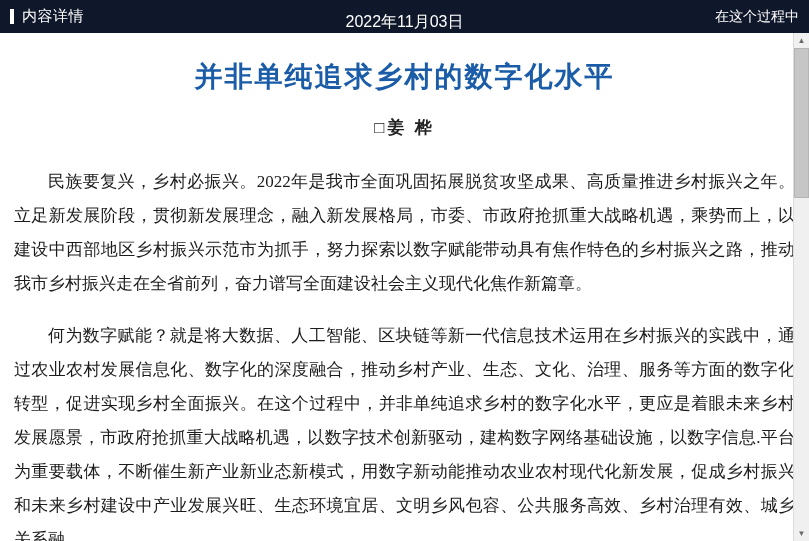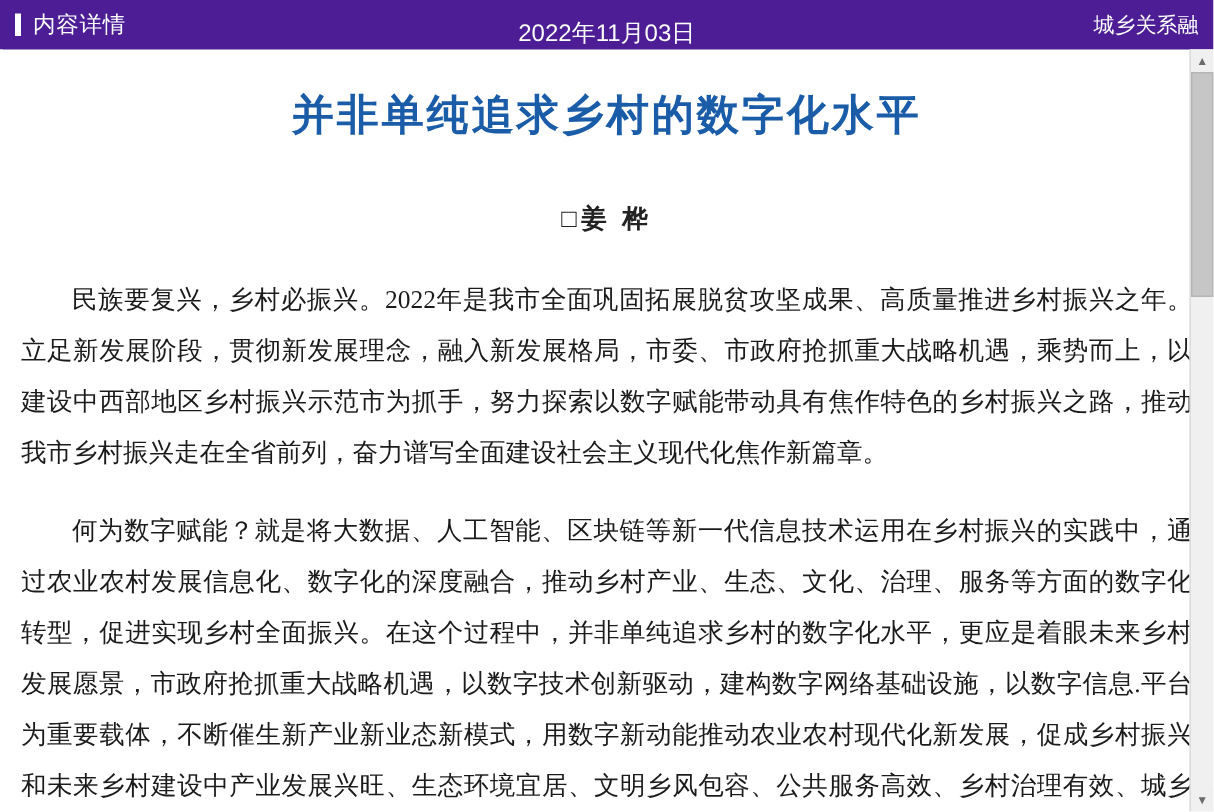--- a/index.html
+++ b/index.html
@@ -11,21 +11,21 @@
     height: 541px;
     background: #ffffff;
     font-family: "Liberation Sans", sans-serif;
     overflow: hidden;
     position: relative;
   }
 
   
   .topbar {
     height: 33px;
-    background: #4c1d95;
+    background: #0f172a;
     color: #ffffff;
     display: flex;
     align-items: center;
     position: relative;
     box-sizing: border-box;
   }
   .topbar .left {
     display: flex;
     align-items: center;
     padding-left: 10px;
@@ -73,21 +73,21 @@
     letter-spacing: 2px;
     margin-top: 25px;
     margin-bottom: 0;
     font-family: "Liberation Serif", serif;
   }
   .byline {
     text-align: center;
     font-size: 17px;
     color: #222222;
     font-weight: bold;
-    margin-top: 38px;
+    margin-top: 20px;
     letter-spacing: 3px;
     font-family: "Liberation Serif", serif;
   }
 
   .body-text {
     margin-top: 26px;
     font-size: 17px;
     line-height: 34px;
     color: #1b1b1b;
     text-align: justify;
@@ -146,21 +146,21 @@
 </style>
 </head>
 <body>
 
 <div class="topbar">
   <div class="left">
     <span class="bar-marker"></span>
     <span class="section-title">内容详情</span>
   </div>
   <div class="center">2022年11月03日</div>
-  <div class="right">城乡关系融</div>
+  <div class="right">在这个过程中</div>
 </div>
 
 <div class="left-edge"></div>
 
 <div class="article">
   <h1 class="headline">并非单纯追求乡村的数字化水平</h1>
   <div class="byline">□姜  桦</div>
   <div class="body-text">
     <p>民族要复兴，乡村必振兴。2022年是我市全面巩固拓展脱贫攻坚成果、高质量推进乡村振兴之年。立足新发展阶段，贯彻新发展理念，融入新发展格局，市委、市政府抢抓重大战略机遇，乘势而上，以建设中西部地区乡村振兴示范市为抓手，努力探索以数字赋能带动具有焦作特色的乡村振兴之路，推动我市乡村振兴走在全省前列，奋力谱写全面建设社会主义现代化焦作新篇章。</p>
     <p>何为数字赋能？就是将大数据、人工智能、区块链等新一代信息技术运用在乡村振兴的实践中，通过农业农村发展信息化、数字化的深度融合，推动乡村产业、生态、文化、治理、服务等方面的数字化转型，促进实现乡村全面振兴。在这个过程中，并非单纯追求乡村的数字化水平，更应是着眼未来乡村发展愿景，市政府抢抓重大战略机遇，以数字技术创新驱动，建构数字网络基础设施，以数字信息.平台为重要载体，不断催生新产业新业态新模式，用数字新动能推动农业农村现代化新发展，促成乡村振兴和未来乡村建设中产业发展兴旺、生态环境宜居、文明乡风包容、公共服务高效、乡村治理有效、城乡关系融</p>

